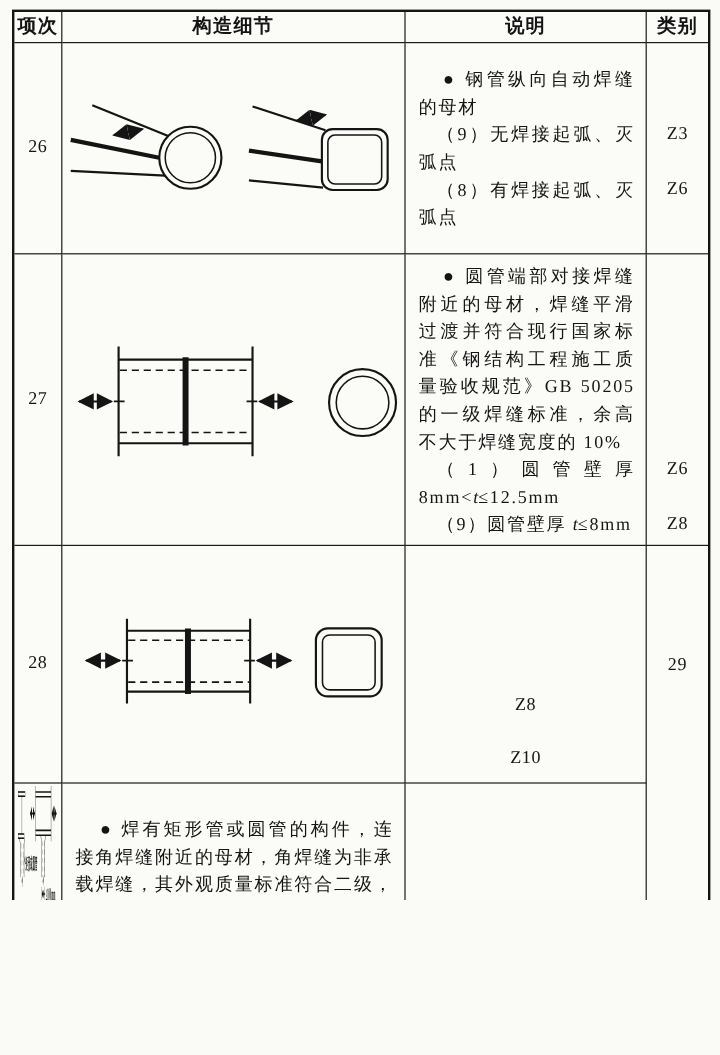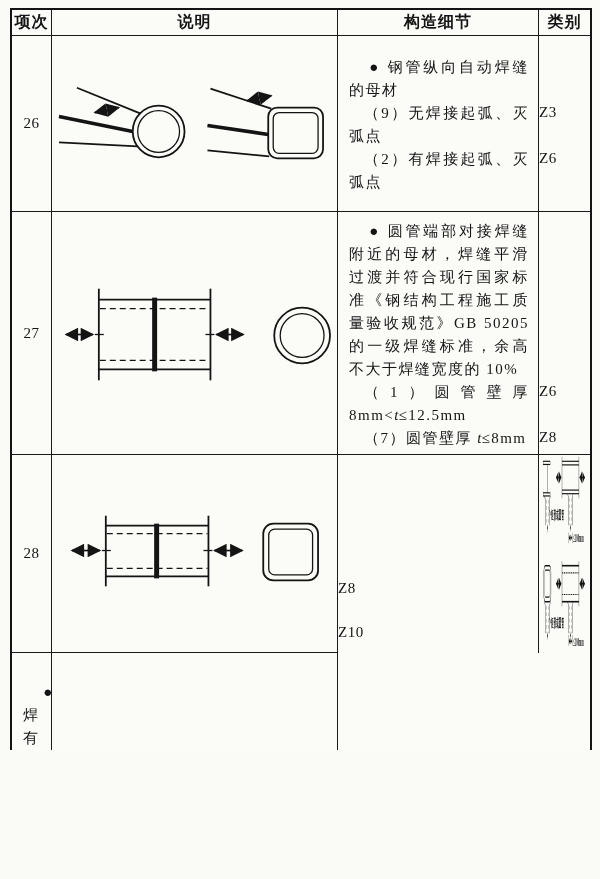--- a/index.html
+++ b/index.html
@@ -45,21 +45,21 @@
     letter-spacing:1.5px;
   }
   .desc p{margin:0;}
   .desc .intro{text-indent:1.35em;}
   .desc .sub{text-indent:1em;}
   .pt20{padding-top:20px;} .pt8{padding-top:8px;} .pt28{padding-top:28px;}
   .var{font-style:italic;letter-spacing:0;}
   .cat{font-size:15px;}
   .catv{
     position:absolute;left:0;width:100%;
-    text-align:left;line-height:23px;
+    text-align:center;line-height:23px;
     letter-spacing:.5px;
   }
   .diag{display:block;width:100%;height:100%;}
   .ln{stroke:#141414;fill:none;}
   .s1{stroke-width:1.3px;} .s2{stroke-width:1.8px;} .s3{stroke-width:3.6px;} .s5{stroke-width:5px;}
   .dash{stroke-dasharray:6 4;stroke-width:1.3px;}
   .dash2{stroke-dasharray:4 3;stroke-width:1.2px;}
   .arr{stroke-width:1.7px;}
   svg text{
     font-family:"Liberation Serif","DejaVu Serif",serif;
@@ -79,22 +79,22 @@
     <marker id="ahs" viewBox="0 0 10 10" refX="9" refY="5" markerWidth="7" markerHeight="6" orient="auto-start-reverse">
       <path d="M0,0 L10,5 L0,10 z" fill="#141414"></path>
     </marker>
   </defs>
 </svg>
 
 <div class="page">
   <div class="tbl">
 
     <div class="cell hcell">项次</div>
+    <div class="cell hcell">构造细节</div>
     <div class="cell hcell">说明</div>
-    <div class="cell hcell">构造细节</div>
     <div class="cell hcell">类别</div>
 
     <div class="cell itemcell">26</div>
 
     <div class="cell">
       <svg class="diag" viewBox="0 0 286 176" preserveAspectRatio="none">
 
         <line class="ln s2" x1="25" y1="52" x2="89" y2="78"></line>
         <line class="ln s2" x1="7" y1="107" x2="86" y2="111"></line>
         <line class="ln s3" x1="7" y1="81" x2="81" y2="96"></line>
@@ -107,21 +107,21 @@
         <line class="ln s3" x1="156" y1="90" x2="217" y2="99"></line>
         <rect class="ln s2" x="217" y="72" width="55" height="51" rx="9"></rect>
         <rect class="ln s1" x="222" y="77" width="45" height="41" rx="6"></rect>
         <line class="ln arr" x1="196" y1="65" x2="220" y2="60" marker-start="url(#ah)" marker-end="url(#ah)"></line>
       </svg>
     </div>
 
     <div class="cell desc pt20">
       <p class="intro">● 钢管纵向自动焊缝的母材</p>
       <p class="sub">（9）无焊接起弧、灭弧点</p>
-      <p class="sub">（2）有焊接起弧、灭弧点</p>
+      <p class="sub">（8）有焊接起弧、灭弧点</p>
     </div>
 
     <div class="cell cat">
       <div class="catv" style="top:65px">Z3</div>
       <div class="catv" style="top:111px">Z6</div>
     </div>
 
     <div class="cell itemcell">27</div>
 
     <div class="cell">
@@ -140,21 +140,21 @@
         <line class="ln arr" x1="165" y1="123" x2="192" y2="123" marker-start="url(#ah)" marker-end="url(#ah)"></line>
 
         <circle class="ln s2" cx="251" cy="124" r="28"></circle>
         <circle class="ln s1" cx="251" cy="124" r="22"></circle>
       </svg>
     </div>
 
     <div class="cell desc pt8">
       <p class="intro">● 圆管端部对接焊缝附近的母材，焊缝平滑过渡并符合现行国家标准《钢结构工程施工质量验收规范》GB 50205 的一级焊缝标准，余高不大于焊缝宽度的 10%</p>
       <p class="sub"><span>（1）圆管壁厚 8mm&lt;</span><span class="var">t</span><span>≤12.5mm</span></p>
-      <p class="sub"><span>（7）圆管壁厚 </span><span class="var">t</span><span>≤8mm</span></p>
+      <p class="sub"><span>（9）圆管壁厚 </span><span class="var">t</span><span>≤8mm</span></p>
     </div>
 
     <div class="cell cat">
       <div class="catv" style="top:168px">Z6</div>
       <div class="catv" style="top:214px">Z8</div>
     </div>
 
     <div class="cell itemcell">28</div>
 
     <div class="cell">
@@ -175,20 +175,21 @@
         <rect class="ln s1" x="217.5" y="74.5" width="44" height="46" rx="6"></rect>
       </svg>
     </div>
 
 
     <div class="cell cat">
       <div class="catv" style="top:122px">Z8</div>
       <div class="catv" style="top:166px">Z10</div>
     </div>
 
+    <div class="cell itemcell">29</div>
 
     <div class="cell">
       <svg class="diag" viewBox="0 0 286 220" preserveAspectRatio="none">
 
         <rect class="ln s1" x="26" y="7" width="40" height="3.5"></rect>
         <line class="ln s2" x1="46" y1="10.5" x2="46" y2="42"></line>
         <rect class="ln s1" x="27" y="42" width="37" height="3.5"></rect>
         <line class="ln s1" x1="36" y1="50" x2="31" y2="45.5"></line>
         <line class="ln s1" x1="59" y1="50" x2="64" y2="45.5"></line>
         <line class="ln s2" x1="36" y1="50" x2="36" y2="78"></line>

